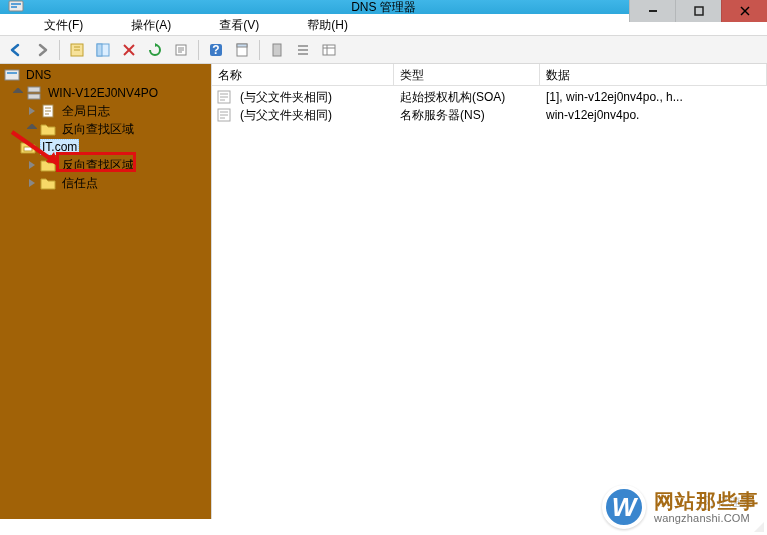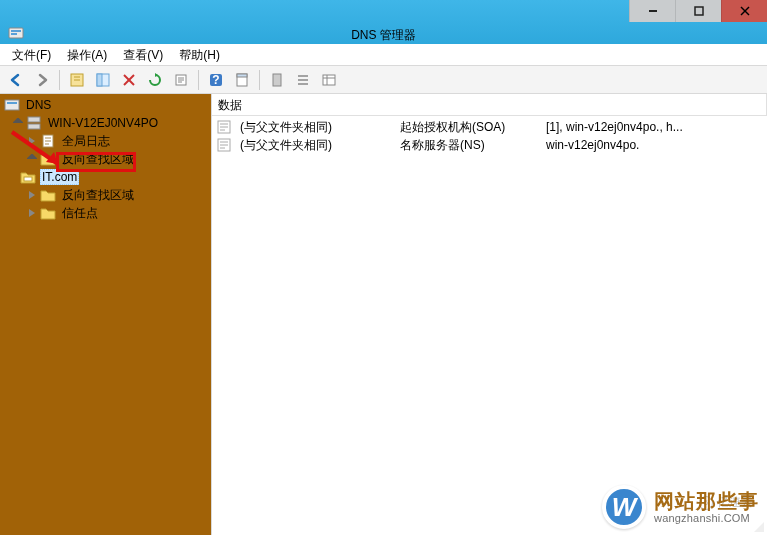--- a/index.html
+++ b/index.html
@@ -1,28 +1,28 @@
 <!DOCTYPE html>
 <html><head>
 <meta charset="utf-8">
 <style>
 * { box-sizing: border-box; margin: 0; padding: 0; font-family: "Microsoft YaHei", "SimSun", Tahoma, sans-serif; font-size: 12px; }
 body { width: 767px; height: 535px; background: #fff; overflow: hidden; position: relative; }
 
-.titlebar { height: 44px; background: linear-gradient(#3fb6e8, #2ea8dc); display: flex; align-items: flex-end; color: #000; position: relative; text-decoration: underline; }
+.titlebar { height: 14px; background: linear-gradient(#3fb6e8, #2ea8dc); display: flex; align-items: center; color: #000; position: relative; text-decoration: underline; }
 .titlebar .icon-app { margin: 0 6px 0 8px; }
 .titlebar .title { position: absolute; left: 50%; transform: translateX(-50%); font-size: 12px; }
 .titlebar .win-buttons { position: absolute; right: 0; top: 0; display: flex; height: 22px; }
 .win-btn { width: 46px; height: 22px; display: flex; align-items: center; justify-content: center; border-left: 1px solid rgba(0,0,0,.1); }
 .win-btn.min, .win-btn.max { background: #c9ccce; }
 .win-btn.close { background: #c8554d; }
 .win-btn svg { display:block; }
 
 .menubar { height: 22px; background: #fff; border-bottom: 1px solid #d9d9d9; display: flex; align-items: center; padding-left: 4px; }
-.menubar .menu-item { padding: 0 8px; line-height: 22px; cursor: default; }
+.menubar .menu-item { padding: 0 8px; line-height: 22px; cursor: default; margin-left: 32px; }
 
 .toolbar { height: 28px; background: #f4f4f4; border-bottom: 1px solid #d9d9d9; display: flex; align-items: center; padding-left: 4px; gap: 2px; }
 .toolbar .tb-btn { width: 24px; height: 24px; display: flex; align-items: center; justify-content: center; border-radius: 2px; }
 .toolbar .tb-sep { width: 1px; height: 20px; background: #ccc; margin: 0 3px; }
 
 .main { display: flex; height: calc(535px - 30px - 22px - 28px); }
 .tree-pane { width: 212px; border-right: 1px solid #d9d9d9; background: #a16207; padding-top: 2px; overflow: hidden; }
 .list-pane { flex: 1; display: flex; flex-direction: column; }
 .list-header { height: 22px; display: flex; border-bottom: 1px solid #e0e0e0; }
 .list-header .col { padding: 3px 6px; border-right: 1px solid #e0e0e0; background: #fff; }
@@ -239,20 +239,22 @@
         <span class="node-icon"><svg width="16" height="16">
               <path d="M1 4 L6 4 L8 6 L15 6 L15 14 L1 14 Z" fill="#f7d968" stroke="#c0a030"></path>
             </svg></span>
         <span class="tree-label">信任点</span>
       </div>
     </div>
   </div>
 
   <div class="list-pane">
     <div class="list-header">
+      <div class="col col-name">名称</div>
+      <div class="col col-type">类型</div>
       <div class="col col-data">数据</div>
     </div>
     <div class="list-rows">
       <div class="row">
         <span class="row-icon"><svg width="16" height="16">
               <rect x="2" y="2" width="12" height="12" fill="#fff" stroke="#aaa"></rect>
               <path d="M4 5 H12 M4 8 H12 M4 11 H9" stroke="#aaa"></path>
             </svg></span>
         <span class="cell col-name" style="width:160px">(与父文件夹相同)</span>
         <span class="cell col-type">起始授权机构(SOA)</span>

